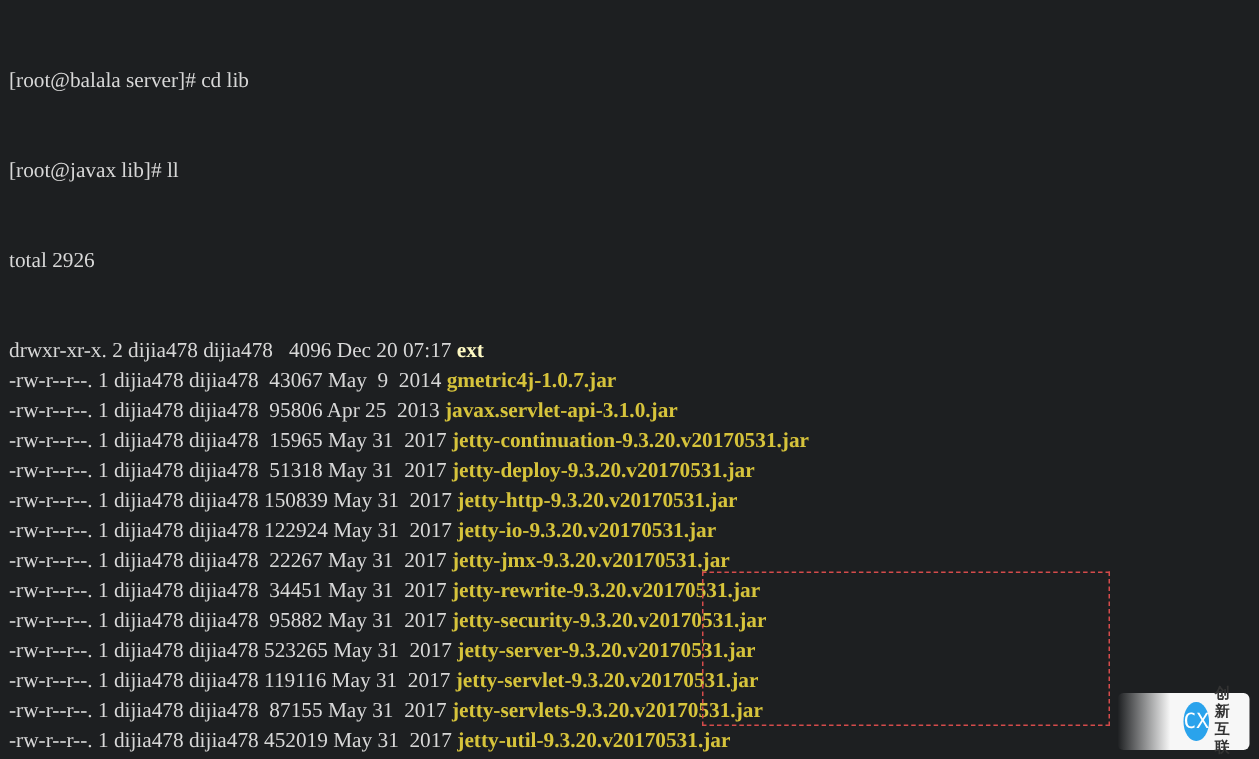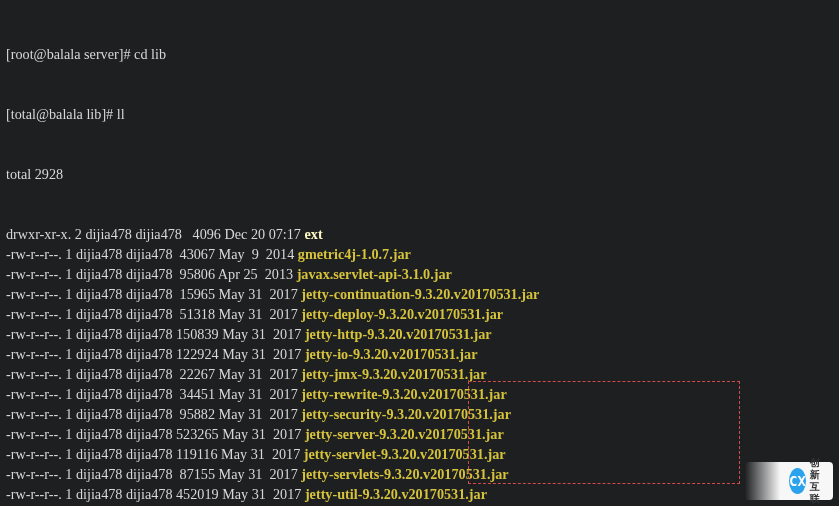--- a/index.html
+++ b/index.html
@@ -50,32 +50,32 @@
   .logo-circle {
     width: 26px;
     height: 26px;
     background: #2aa3ec;
     border-radius: 50%;
     display: flex;
     align-items: center;
     justify-content: center;
     color: #fff;
     font-size: 14px;
-    font-weight: bold;
+    font-weight: normal;
     margin-left: 44px;
   }
   .logo-text { line-height: 12px; font-family: Liberation Sans, sans-serif; }
 </style>
 </head>
 <body>
 
 <div class="term">
   <span class="line"><span class="prompt-user">[root@balala server]# </span><span>cd lib</span></span>
-  <span class="line"><span class="prompt-user">[total@balala lib]# </span><span>ll</span></span>
-  <span class="line">total 2928</span>
+  <span class="line"><span class="prompt-user">[root@javax lib]# </span><span>ll</span></span>
+  <span class="line">total 2926</span>
   <div id="file-list"><span class="line"><span>drwxr-xr-x. 2 dijia478 dijia478   4096 Dec 20 07:17 </span><span class="dir-blue">ext</span></span><span class="line"><span>-rw-r--r--. 1 dijia478 dijia478  43067 May  9  2014 </span><span class="jar">gmetric4j-1.0.7.jar</span></span><span class="line"><span>-rw-r--r--. 1 dijia478 dijia478  95806 Apr 25  2013 </span><span class="jar">javax.servlet-api-3.1.0.jar</span></span><span class="line"><span>-rw-r--r--. 1 dijia478 dijia478  15965 May 31  2017 </span><span class="jar">jetty-continuation-9.3.20.v20170531.jar</span></span><span class="line"><span>-rw-r--r--. 1 dijia478 dijia478  51318 May 31  2017 </span><span class="jar">jetty-deploy-9.3.20.v20170531.jar</span></span><span class="line"><span>-rw-r--r--. 1 dijia478 dijia478 150839 May 31  2017 </span><span class="jar">jetty-http-9.3.20.v20170531.jar</span></span><span class="line"><span>-rw-r--r--. 1 dijia478 dijia478 122924 May 31  2017 </span><span class="jar">jetty-io-9.3.20.v20170531.jar</span></span><span class="line"><span>-rw-r--r--. 1 dijia478 dijia478  22267 May 31  2017 </span><span class="jar">jetty-jmx-9.3.20.v20170531.jar</span></span><span class="line"><span>-rw-r--r--. 1 dijia478 dijia478  34451 May 31  2017 </span><span class="jar">jetty-rewrite-9.3.20.v20170531.jar</span></span><span class="line"><span>-rw-r--r--. 1 dijia478 dijia478  95882 May 31  2017 </span><span class="jar">jetty-security-9.3.20.v20170531.jar</span></span><span class="line"><span>-rw-r--r--. 1 dijia478 dijia478 523265 May 31  2017 </span><span class="jar">jetty-server-9.3.20.v20170531.jar</span></span><span class="line"><span>-rw-r--r--. 1 dijia478 dijia478 119116 May 31  2017 </span><span class="jar">jetty-servlet-9.3.20.v20170531.jar</span></span><span class="line"><span>-rw-r--r--. 1 dijia478 dijia478  87155 May 31  2017 </span><span class="jar">jetty-servlets-9.3.20.v20170531.jar</span></span><span class="line"><span>-rw-r--r--. 1 dijia478 dijia478 452019 May 31  2017 </span><span class="jar">jetty-util-9.3.20.v20170531.jar</span></span><span class="line"></span></div>
   
 </div>
 
 <div class="box" id="highlight-box" style="left: 468px; top: 381px; width: 270px; height: 101px;"></div>
 
 <div class="logo-wrap">
   <div class="logo-circle">CX</div>
   <div class="logo-text">创新互联</div>
 </div>

